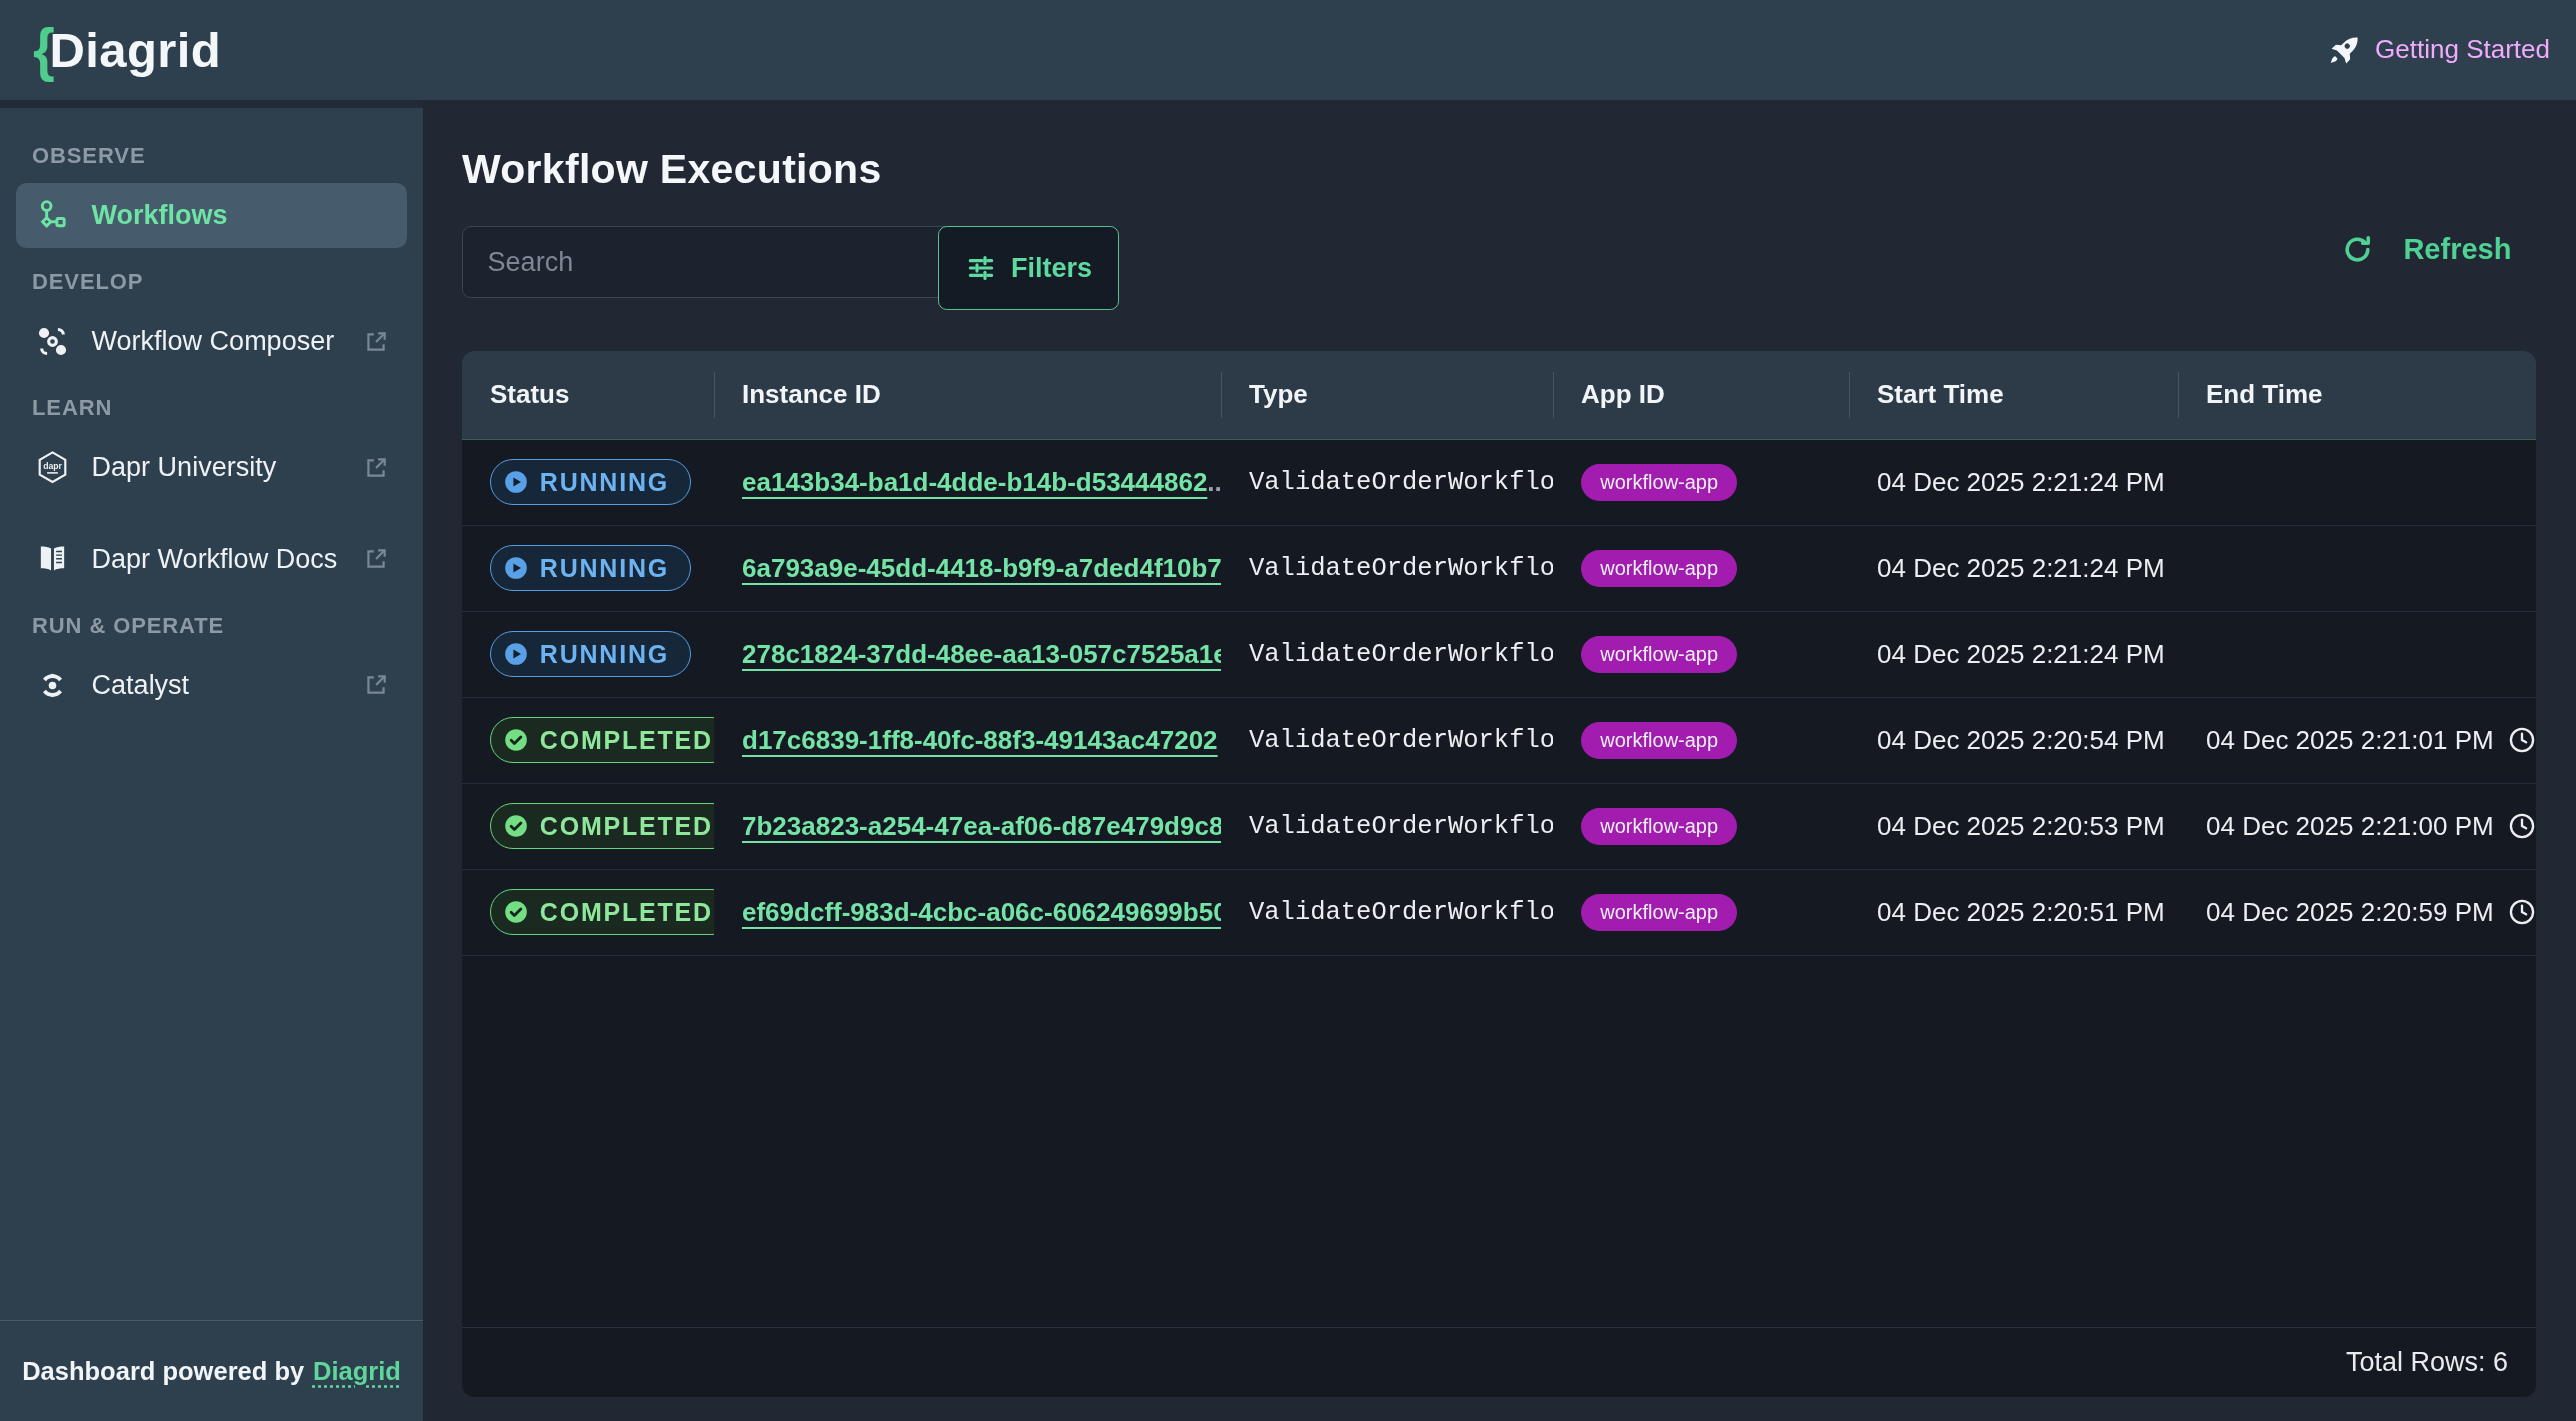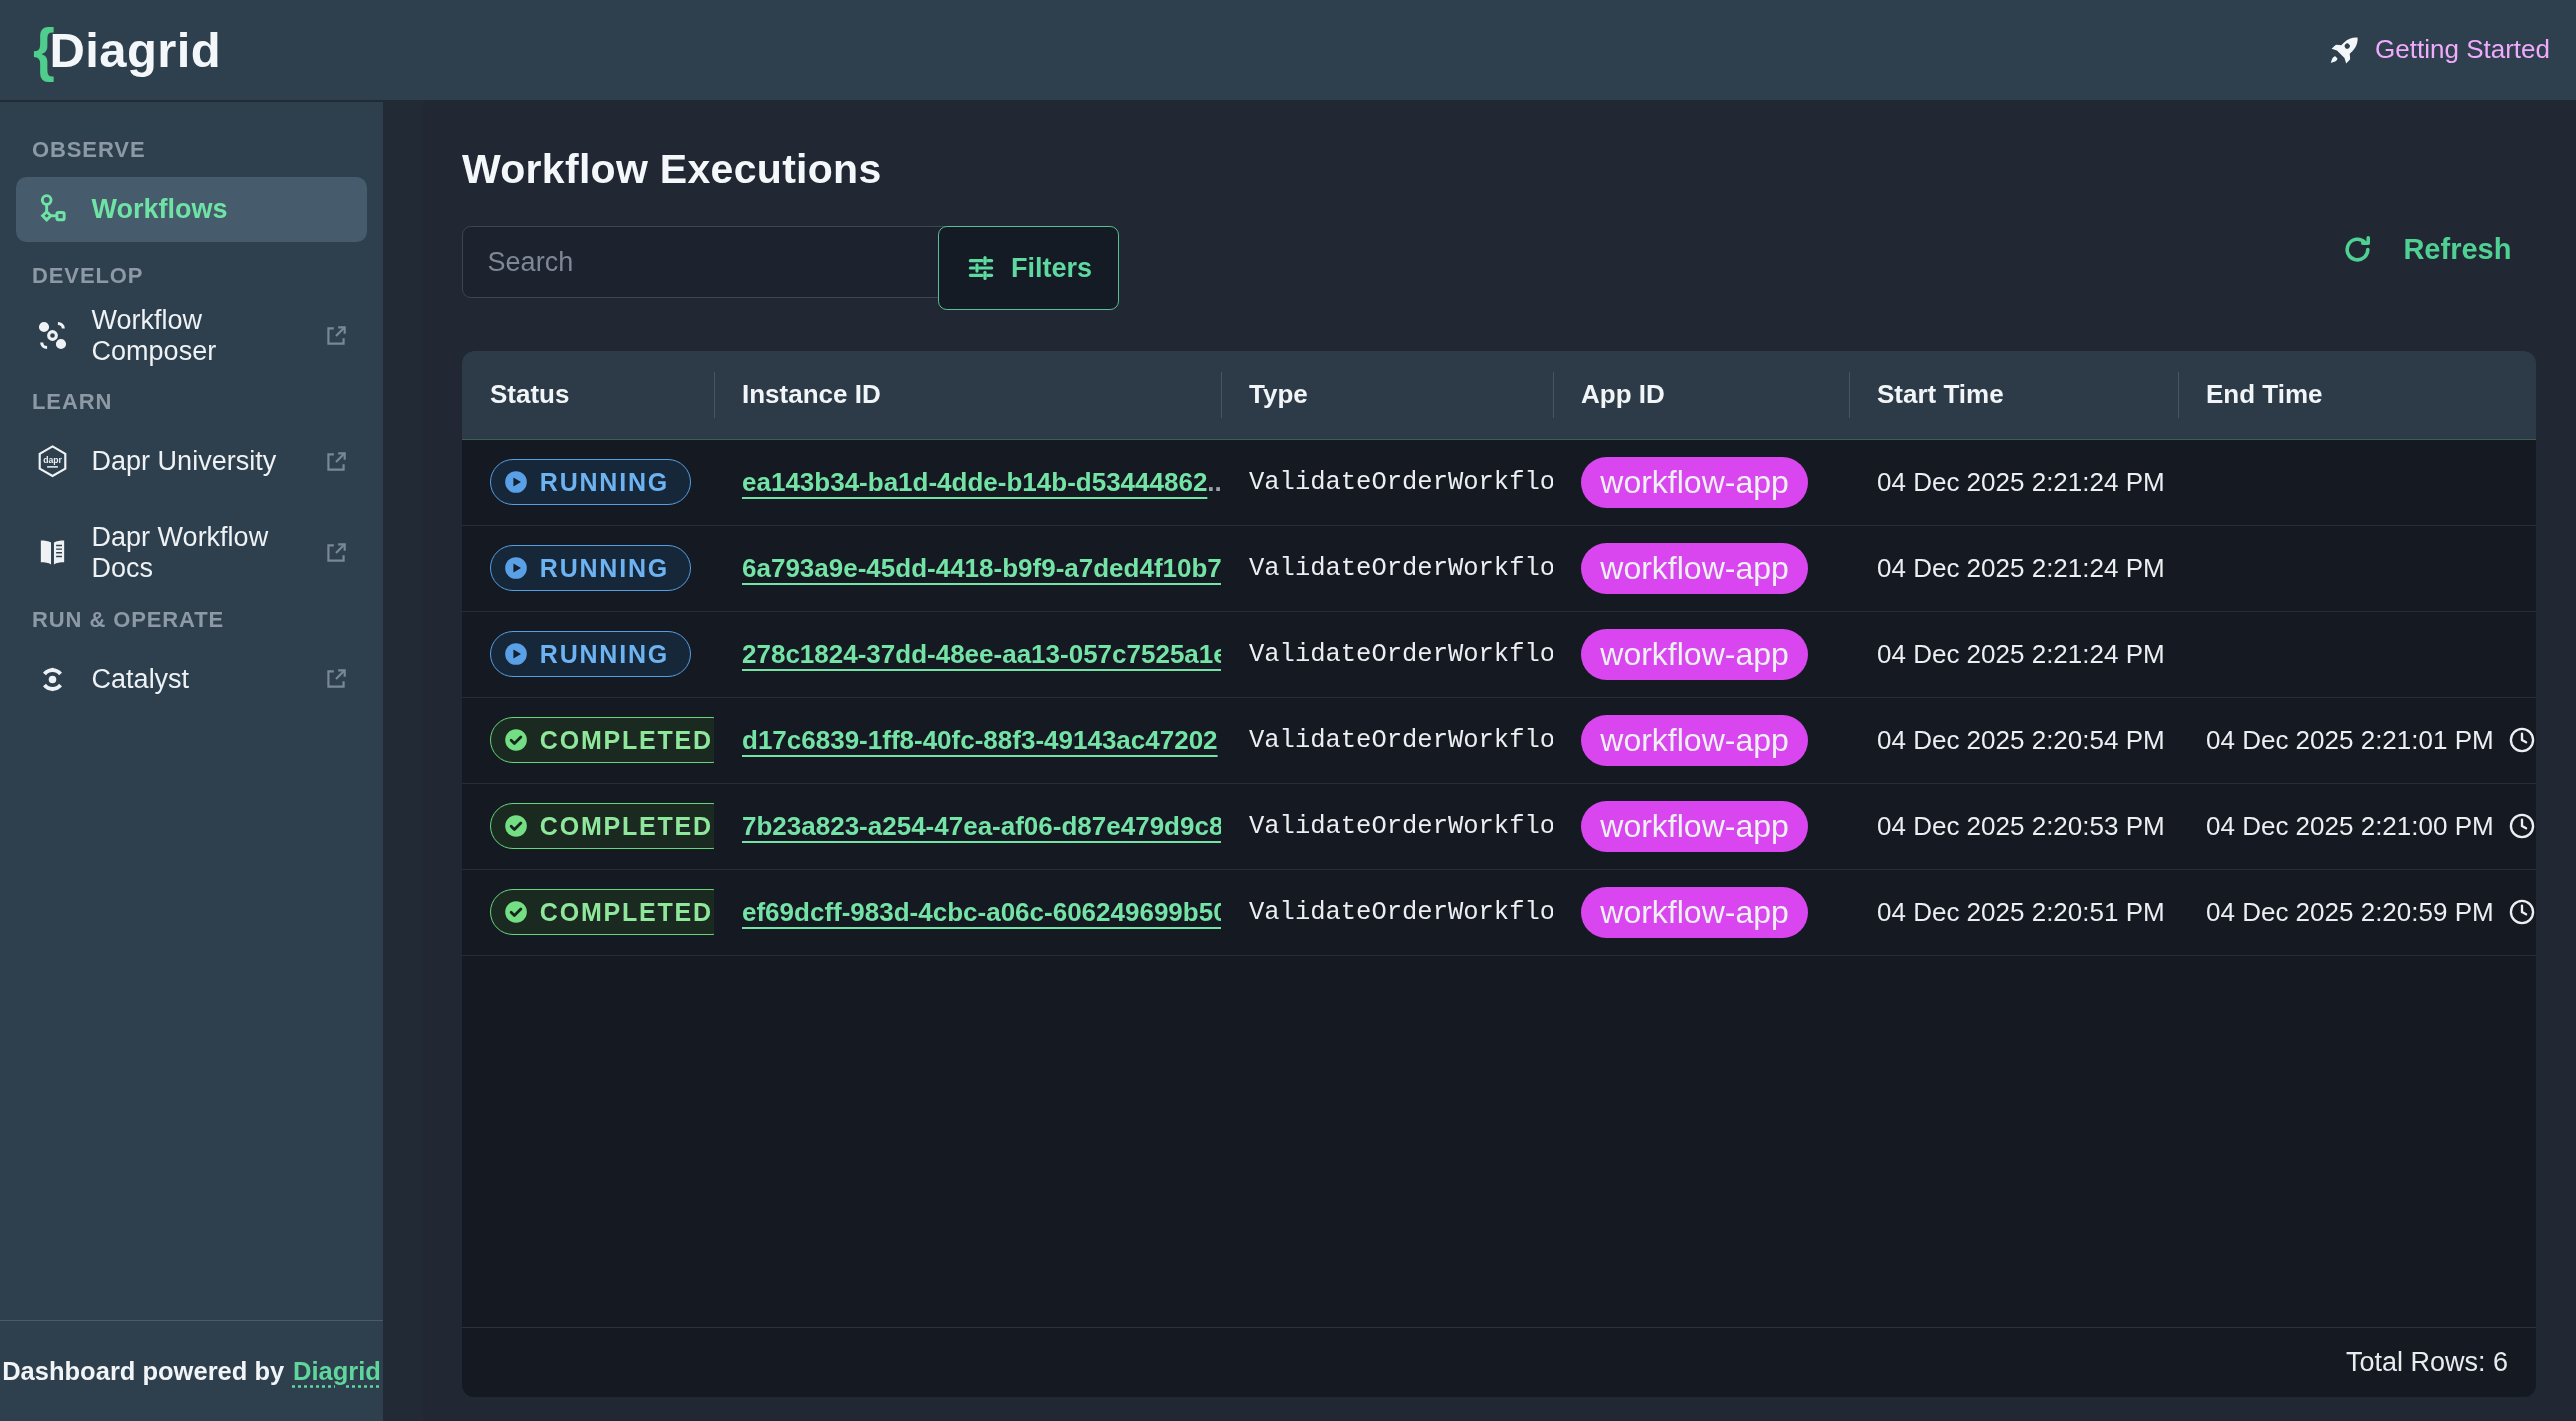--- a/index.html
+++ b/index.html
@@ -27,21 +27,21 @@
   .logo .brand {
     color:#f4f7f9; font-size:49px; font-weight:700; letter-spacing:0.4px;
   }
   .getting-started {
     display:flex; align-items:flex-start; gap:14px;
     color:#f0abfc; font-size:26px; font-weight:400; cursor:pointer;
   }
 
   
   .sidebar {
-    position:absolute; top:102px; left:0; width:383px; bottom:0;
+    position:absolute; top:108px; left:0; width:423px; bottom:0;
     background:#2e3f4e;
     display:flex; flex-direction:column;
     z-index:2;
   }
   .nav { padding-top:23px; flex:1; }
   .nav-section-label {
     color:#8d9aa6; font-size:22px; font-weight:700; letter-spacing:0.9px;
     margin:21px 32px 14px 32px;
   }
   .nav-section-label:first-child { margin-top:12.3px; }
@@ -125,22 +125,22 @@
     display:inline-flex; align-items:center; gap:10.5px;
     height:46px; padding:0 21px 0 12.3px; border-radius:877px;
     font-size:25px; font-weight:700; letter-spacing:1.8px;
   }
   .badge.running { border:1.8px solid #549ee2; color:#6db3f2; background:#17273a; }
   .badge.completed { border:1.8px solid #66d57c; color:#8fe79b; background:#1b2a20; }
   .id-link { color:#74e3a6; font-weight:700; text-decoration:underline; text-underline-offset:6.1px; cursor:pointer; }
   .id-ellipsis { color:#9aa4ae; font-weight:700; }
   .type-cell { font-family:"Liberation Mono","DejaVu Sans Mono",monospace; font-size:25.5px; }
   .app-pill {
-    display:inline-block; background:#d946ef; color:#eef1f4;
-    font-size:32px; padding:7px 19.3px; border-radius:877px;
+    display:inline-block; background:#a21caf; color:#eef1f4;
+    font-size:20px; padding:7px 19.3px; border-radius:877px;
   }
   .end-wrap { display:inline-flex; align-items:center; gap:14px; }
   .table-spacer { flex:1; }
   .table-footer {
     border-top:0.9px solid #2a313b; height:70px;
     display:flex; align-items:center; justify-content:flex-end;
     padding-right:28px; font-size:27px; color:#e8ecef;
   }
 
   svg { display:block; }

